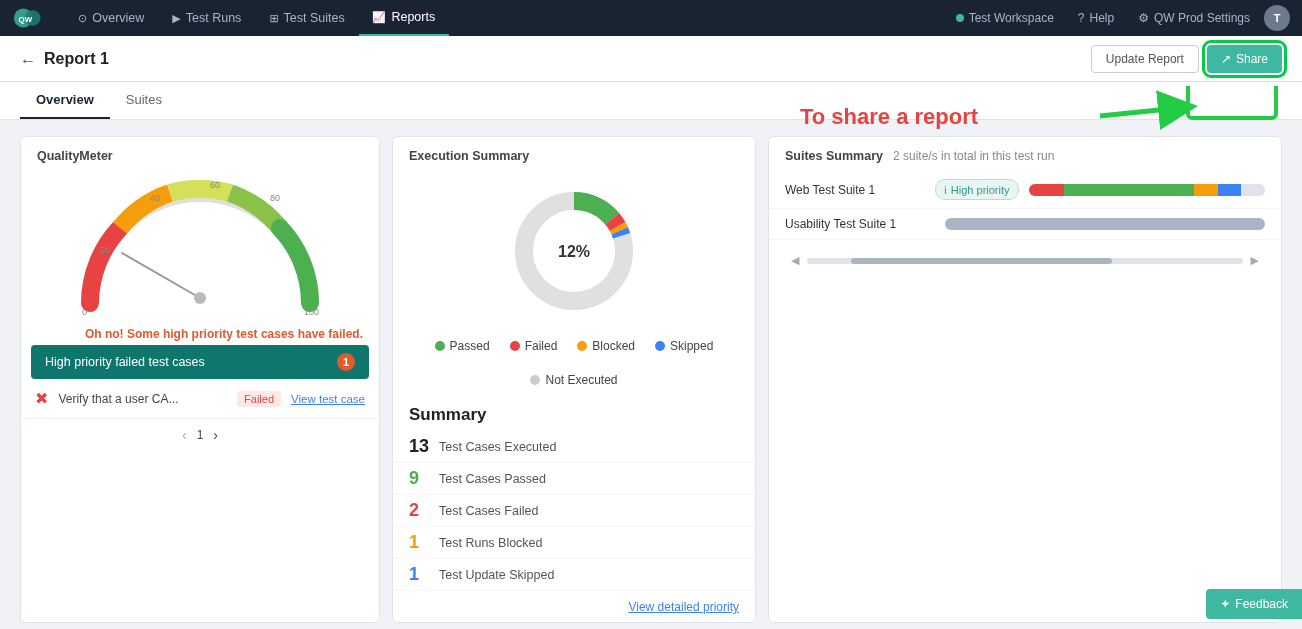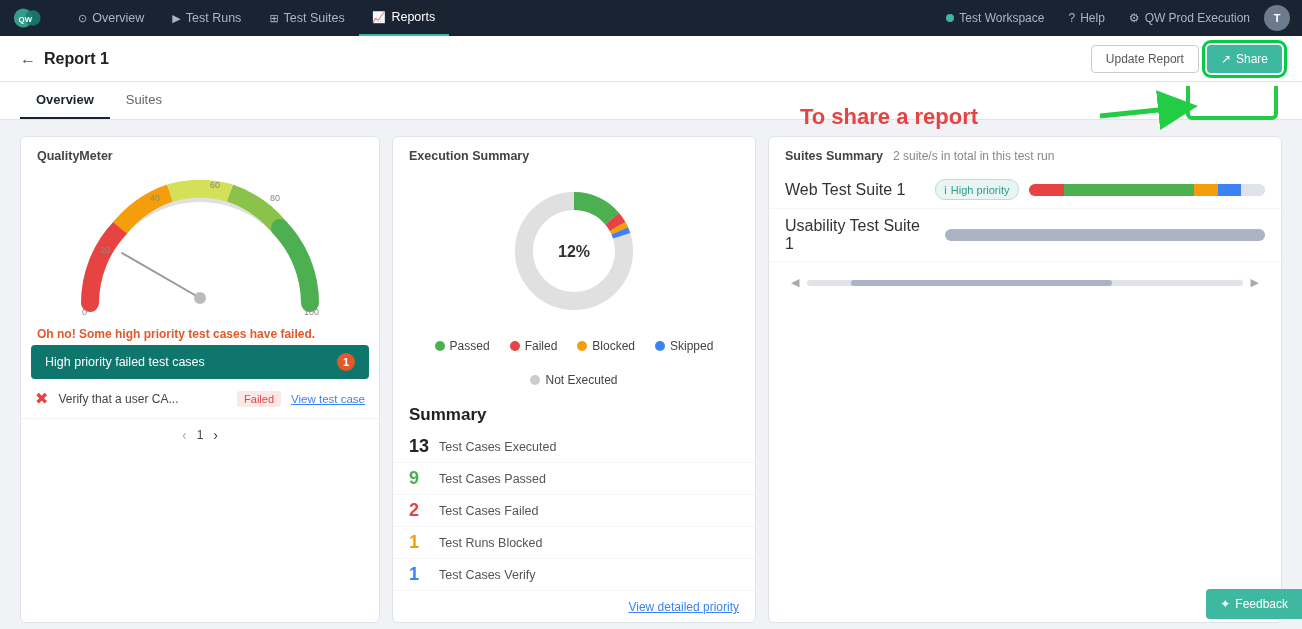--- a/index.html
+++ b/index.html
@@ -88,21 +88,21 @@
       padding: 10px 0 0;
       position: relative;
     }
     .gauge-svg { width: 260px; height: 150px; }
 
     .gauge-percent {
       text-align: center; font-size: 24px; font-weight: 700; color: #e05a2b;
       margin-top: -10px;
     }
     .gauge-alert {
-      text-align: left; color: #e05a2b; font-size: 12px; font-weight: 600;
+      text-align: right; color: #e05a2b; font-size: 12px; font-weight: 600;
       padding: 4px 16px;
     }
     .high-priority-bar {
       margin: 0 10px 0; background: #0f766e; border-radius: 4px;
       padding: 8px 14px; display: flex; align-items: center;
       justify-content: space-between; color: #fff; font-size: 12.5px;
     }
     .hp-badge {
       background: #e05a2b; color: #fff; border-radius: 50%;
       width: 18px; height: 18px; display: flex; align-items: center;
@@ -157,21 +157,21 @@
 
     
     .suites-card { flex: 1; }
     .suites-title-row { padding: 12px 16px 8px; display: flex; align-items: center; gap: 10px; }
     .suites-title { font-size: 12.5px; color: #444; font-weight: 600; }
     .suites-count { color: #888; font-size: 12px; }
     .suite-row {
       display: flex; align-items: center; padding: 8px 16px;
       border-bottom: 1px solid #f5f5f5; gap: 10px;
     }
-    .suite-name { flex: 0 0 140px; font-size: 16px; color: #333; }
+    .suite-name { flex: 0 0 140px; font-size: 12px; color: #333; }
     .priority-badge {
       display: flex; align-items: center; gap: 4px;
       background: #e8f5f3; color: #2a9d8f; border-radius: 10px;
       padding: 2px 8px; font-size: 11px; border: 1px solid #b2dfdb;
     }
     .suite-bar-container { flex: 1; height: 12px; background: #e0e4ea; border-radius: 6px; overflow: hidden; }
     .suite-bar { height: 100%; display: flex; }
     .bar-seg { height: 100%; }
 
     
@@ -240,21 +240,21 @@
       <div class="nav-right-item">
         <span class="workspace-dot"></span>
         <span>Test Workspace</span>
       </div>
       <div class="nav-right-item">
         <span>?</span>
         <span>Help</span>
       </div>
       <div class="nav-right-item">
         <span>⚙</span>
-        <span>QW Prod Execution</span>
+        <span>QW Prod Settings</span>
       </div>
       <div class="avatar-circle">
         <span>T</span>
       </div>
     </div>
   </nav>
 
   <div class="subheader">
     <div class="subheader-left">
       <span class="back-arrow">←</span>
@@ -392,21 +392,21 @@
         <div class="summary-row">
           <span class="summary-num red">2</span>
           <span class="summary-label">Test Cases Failed</span>
         </div>
         <div class="summary-row">
           <span class="summary-num orange">1</span>
           <span class="summary-label">Test Runs Blocked</span>
         </div>
         <div class="summary-row">
           <span class="summary-num blue">1</span>
-          <span class="summary-label">Test Cases Verify</span>
+          <span class="summary-label">Test Update Skipped</span>
         </div>
       </div>
       <div class="breakdown-link">
         <a>View detailed priority</a>
       </div>
     </div>
 
     <div class="card suites-card">
       <div class="suites-title-row">
         <span class="suites-title">Suites Summary</span>

